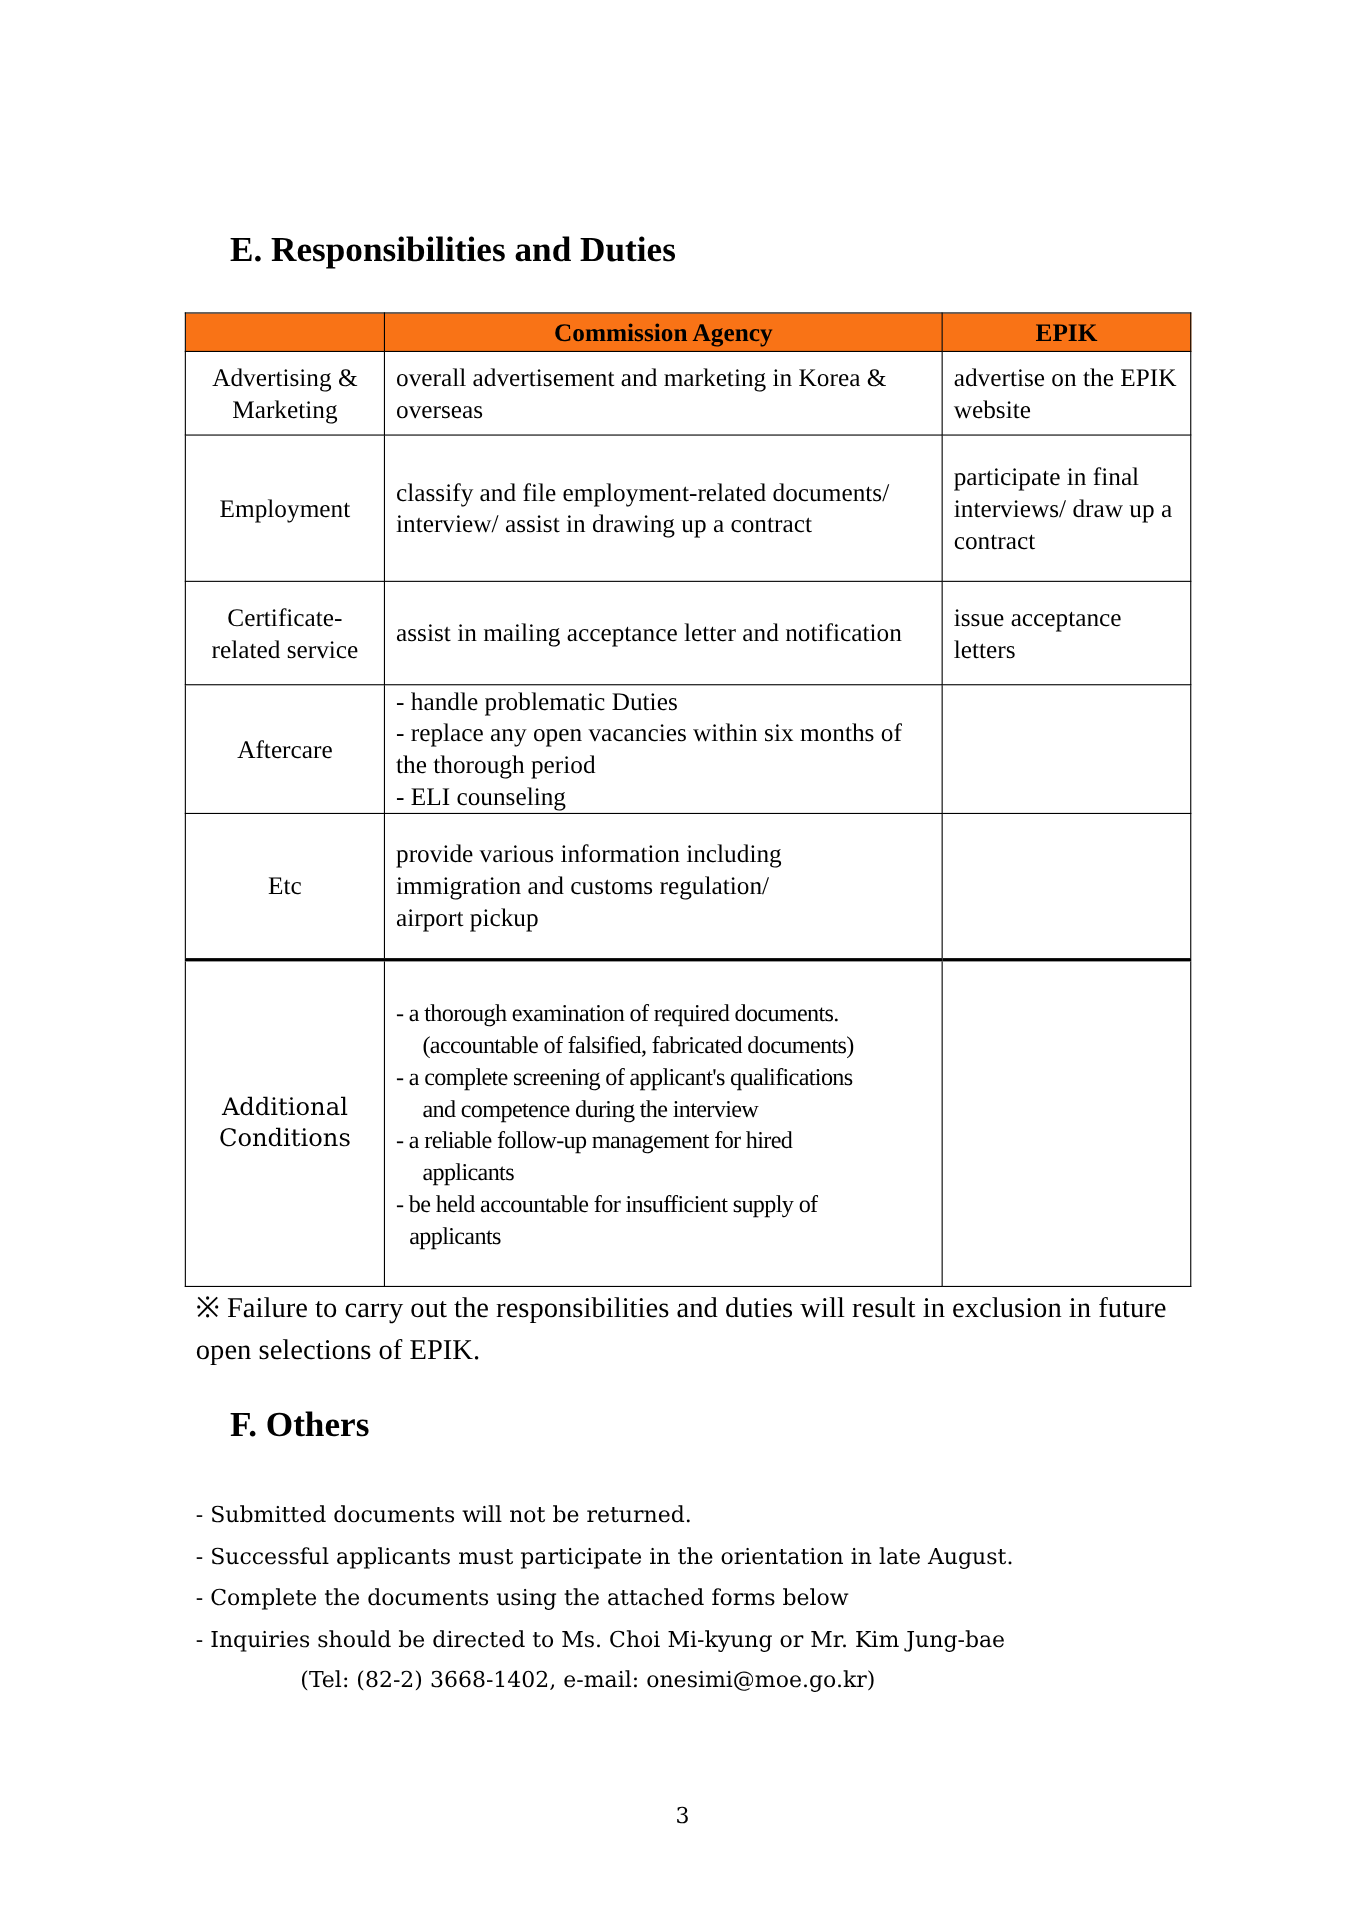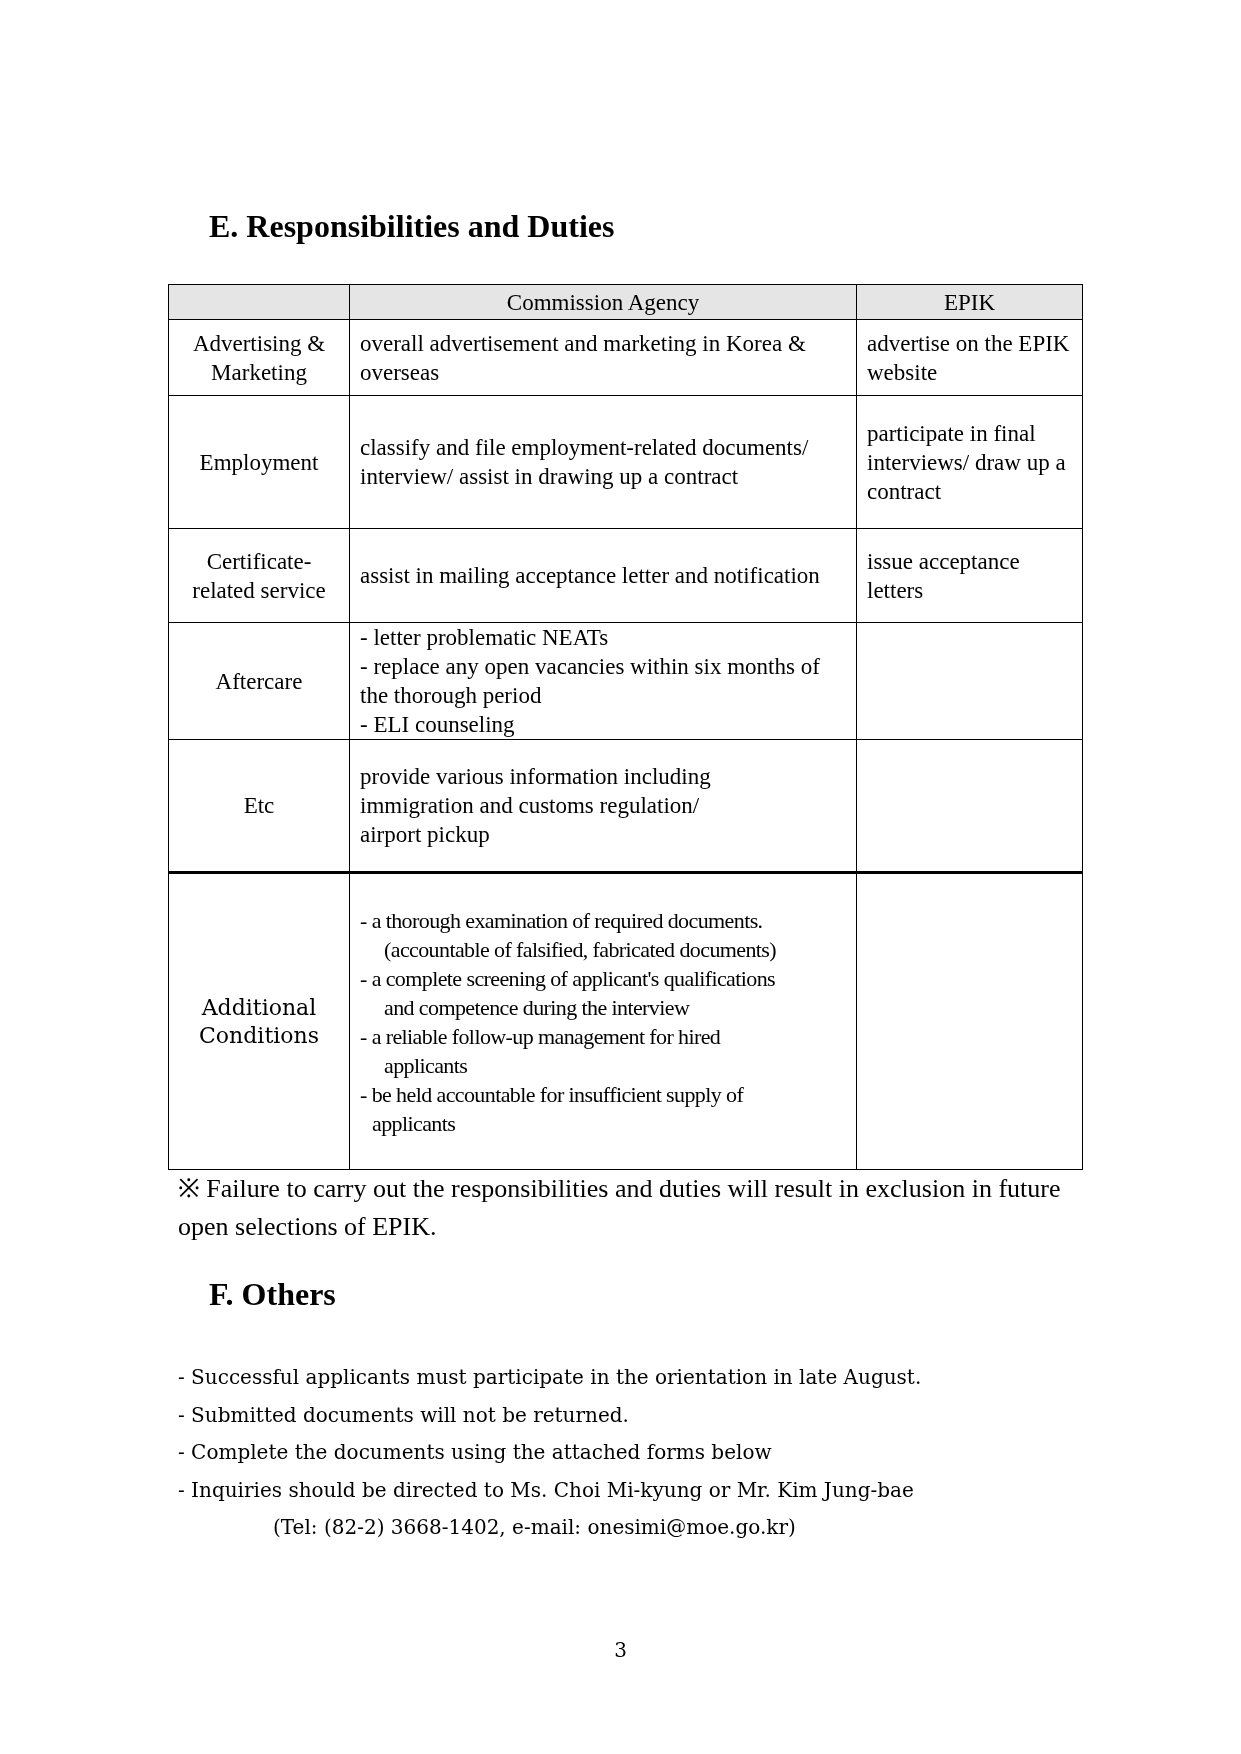--- a/index.html
+++ b/index.html
@@ -2,21 +2,21 @@
 <html><head>
 <meta charset="utf-8">
 <style>
   html, body { margin: 0; padding: 0; background: #ffffff; }
   body { width: 1241px; height: 1754px; position: relative; overflow: hidden; color: #000; }
   .section-title { position: absolute; left: 209px; font-weight: bold; font-size: 32px; margin: 0; font-family: "Liberation Serif", serif; }
   #title-e { top: 208px; }
   #title-f { top: 1276px; }
   table.resp { position: absolute; left: 168px; top: 284px; width: 915px; border-collapse: collapse; font-family: "Liberation Serif", serif; font-size: 23px; line-height: 29px; }
   table.resp td, table.resp th { border: 1.5px solid #000; vertical-align: middle; padding: 0 10px; }
-  table.resp th { background: #e5e5e5; font-weight: normal; text-align: center; height: 34px; }
+  table.resp th { background: #f97316; font-weight: bold; text-align: center; height: 34px; }
   td.cat { text-align: center; width: 160px; padding: 0 6px; }
   td.ca { width: 486px; }
   td.epik { }
   tr.r1 td { height: 75px; }
   tr.r2 td { height: 132px; }
   tr.r3 td { height: 93px; }
   tr.r4 td { height: 116px; }
   tr.r5 td { height: 131px; }
   tr.r6 td { height: 295px; border-top: 3px solid #000; }
   td.addcat { font-family: "DejaVu Serif", serif; font-size: 22px; line-height: 28px; margin-top: 20px; }
@@ -52,21 +52,21 @@
     <td class="epik">participate in final interviews/ draw up a contract</td>
   </tr>
   <tr class="r3">
     <td class="cat">Certificate-related service</td>
     <td class="ca">assist in mailing acceptance letter and notification</td>
     <td class="epik">issue acceptance letters</td>
   </tr>
   <tr class="r4">
     <td class="cat">Aftercare</td>
     <td class="ca">
-      <div>- letter problematic NEATs</div>
+      <div>- handle problematic Duties</div>
       <div>- replace any open vacancies within six months of the thorough period</div>
       <div>- ELI counseling</div>
     </td>
     <td class="epik"></td>
   </tr>
   <tr class="r5">
     <td class="cat">Etc</td>
     <td class="ca">
       <div>provide various information including</div>
       <div>immigration and customs regulation/</div>
@@ -100,20 +100,20 @@
     <td class="epik"></td>
   </tr>
 </tbody>
   </table>
 
 <div class="note">※ Failure to carry out the responsibilities and duties will result in exclusion in future open selections of EPIK.</div>
 
 <h2 id="title-f" class="section-title">F. Others</h2>
 
 <div class="others">
+  <div class="item">- Submitted documents will not be returned.</div>
   <div class="item">- Successful applicants must participate in the orientation in late August.</div>
-  <div class="item">- Submitted documents will not be returned.</div>
   <div class="item">- Complete the documents using the attached forms below</div>
   <div class="item">- Inquiries should be directed to Ms. Choi Mi-kyung or Mr. Kim Jung-bae</div>
   <div class="item contact">(Tel: (82-2) 3668-1402, e-mail: onesimi@moe.go.kr)</div>
 </div>
 
 <div class="page-num">3</div>
 
 </body></html>

